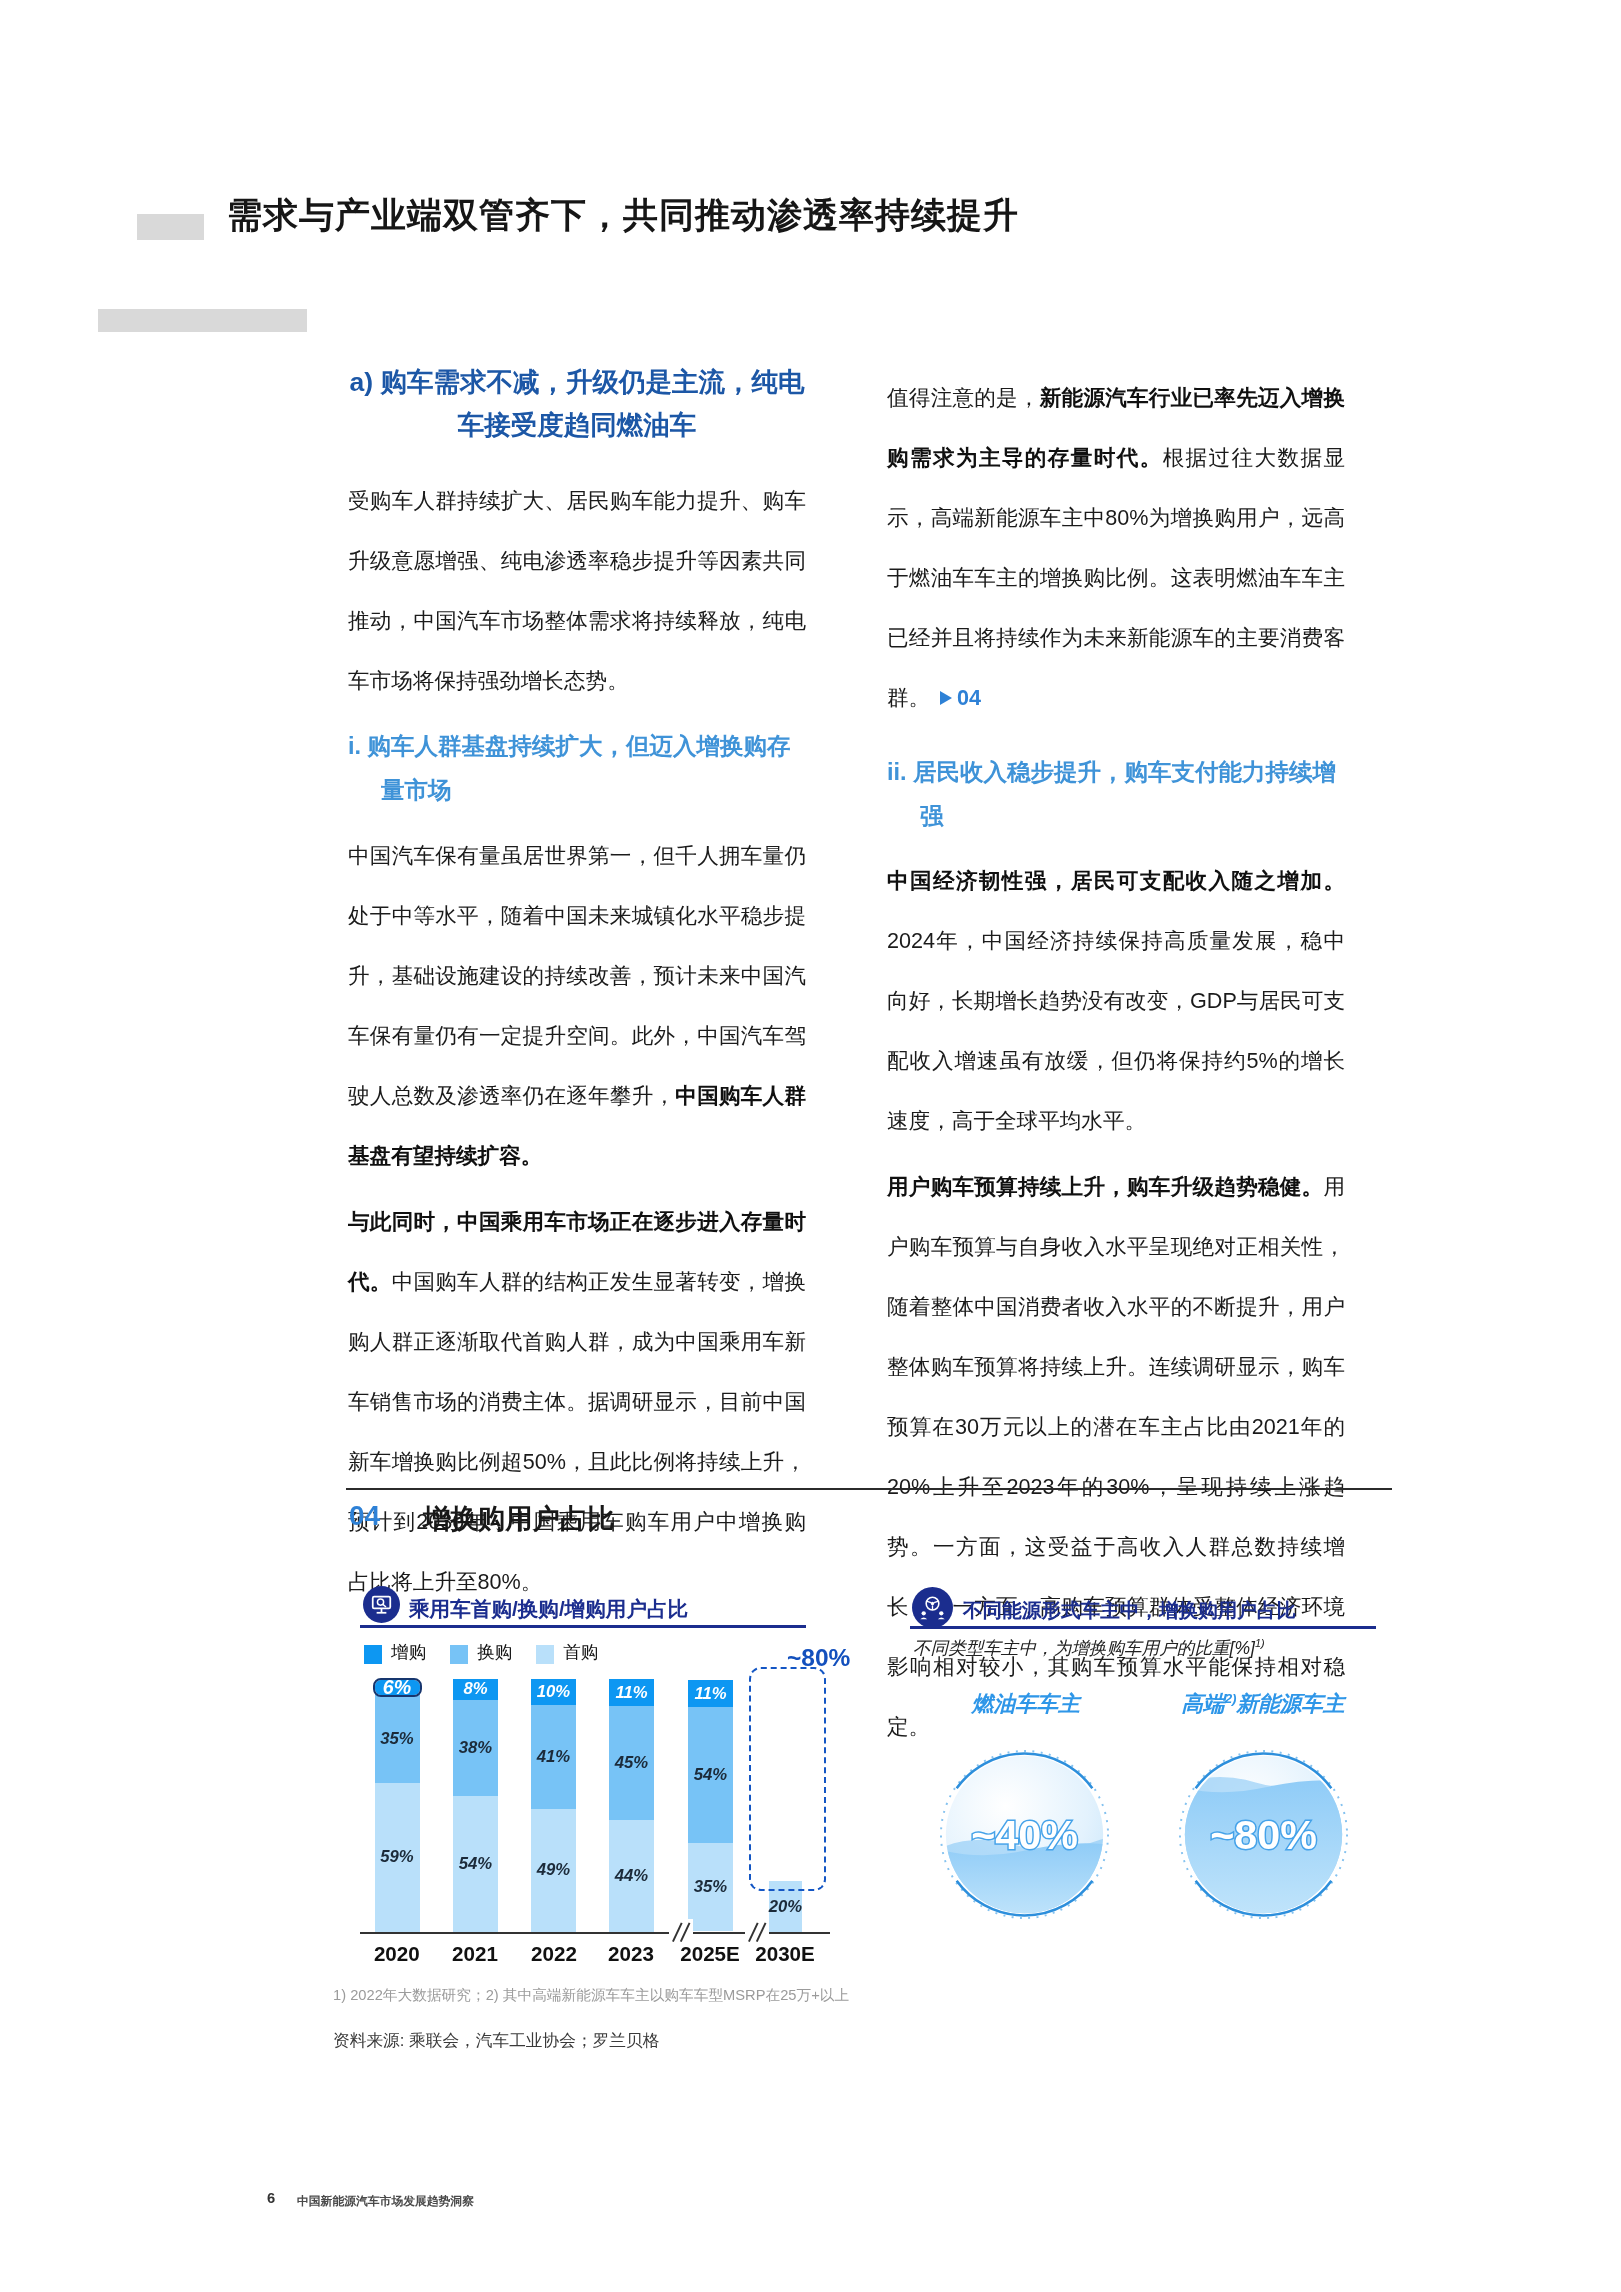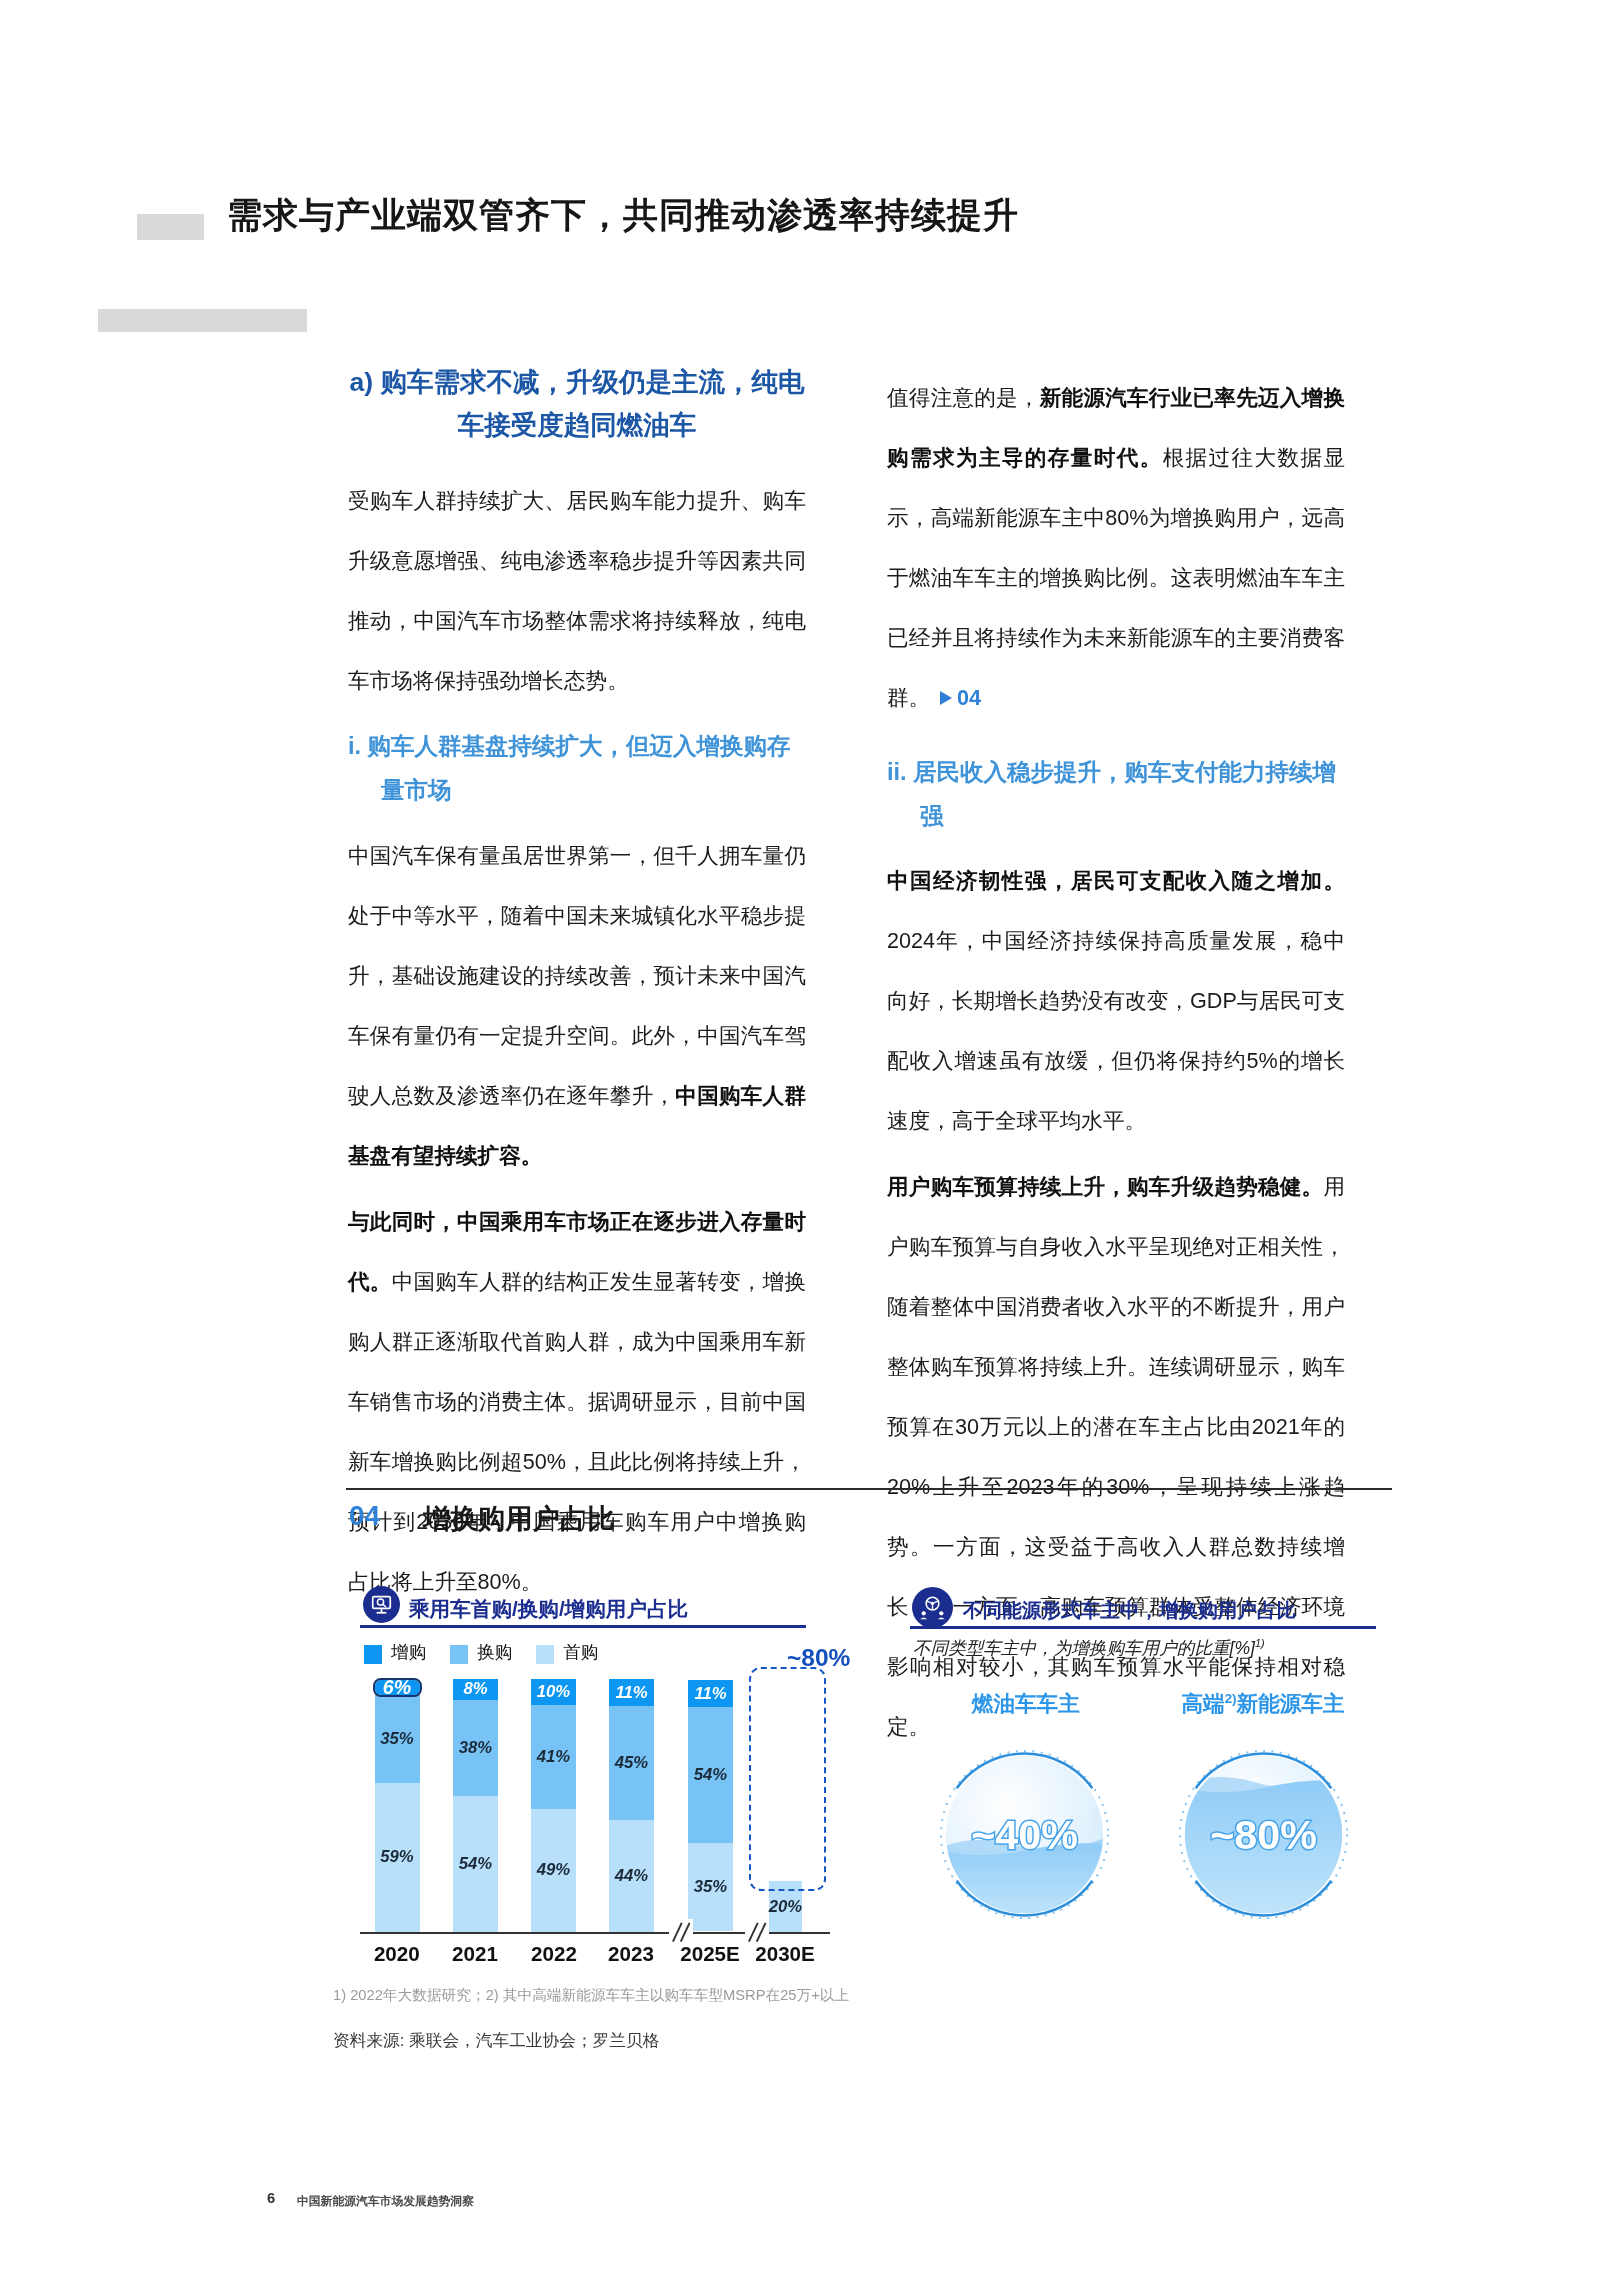--- a/index.html
+++ b/index.html
@@ -56,21 +56,21 @@
   .axis{position:absolute;left:11.8px;top:351px;width:470px;height:2px;background:#333;}
   .break{position:absolute;top:338px;width:23.5px;height:26.5px;background:#fff;z-index:3;}
   .dash-box{position:absolute;left:401px;top:86px;width:73px;height:220px;
         border:2.9px dashed #1356c4;border-radius:11.8px;z-index:4;}
   .dash-label{position:absolute;left:439px;top:63px;font-size:24.5px;font-weight:800;
         color:#1350bd;z-index:5;}
 
   .subtitle{position:absolute;left:2.9px;top:55px;font-size:17.6px;font-style:italic;color:#222;}
   .subtitle sup,.owner sup{font-size:0.62em;}
   .owner{position:absolute;top:108px;width:216px;text-align:center;font-size:21.6px;
-        font-weight:700;color:#2e96e8;}
+        font-weight:700;color:#2e96e8;font-style:italic;}
   #owner1{left:7.8px;}
   #owner2{left:245px;}
   .circle-box{position:absolute;width:173px;height:173px;}
   #circle0{left:28px;top:167px;}
   #circle1{left:267px;top:167px;}
 
   .footnote{position:absolute;left:333px;top:1986px;font-size:14.7px;color:#9b9b9b;}
   .source{position:absolute;left:333px;top:2029px;font-size:16.7px;color:#3a3a3a;}
   .footer-num{position:absolute;left:267px;top:2190px;font-size:14.7px;font-weight:700;color:#333;}
   .footer-title{position:absolute;left:297px;top:2194px;font-size:11.8px;font-weight:700;color:#4a4a4a;}

